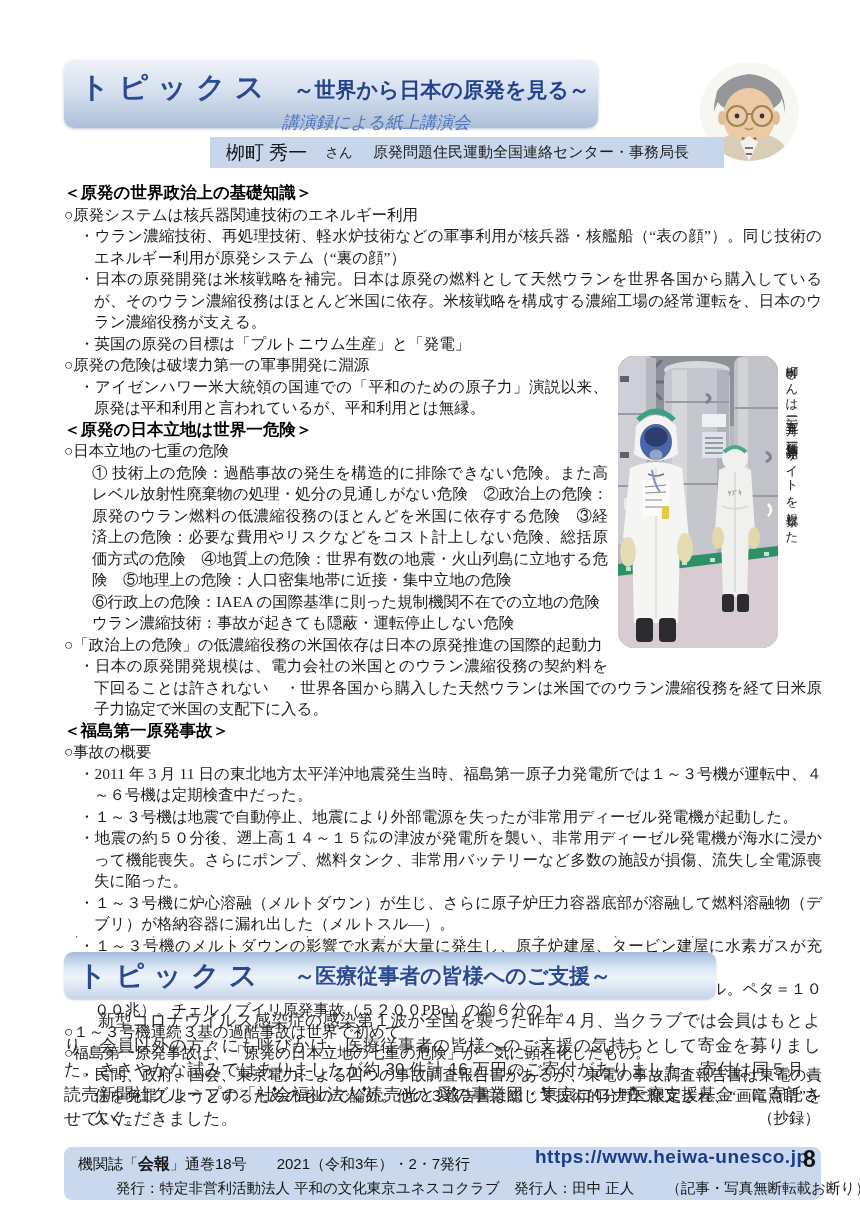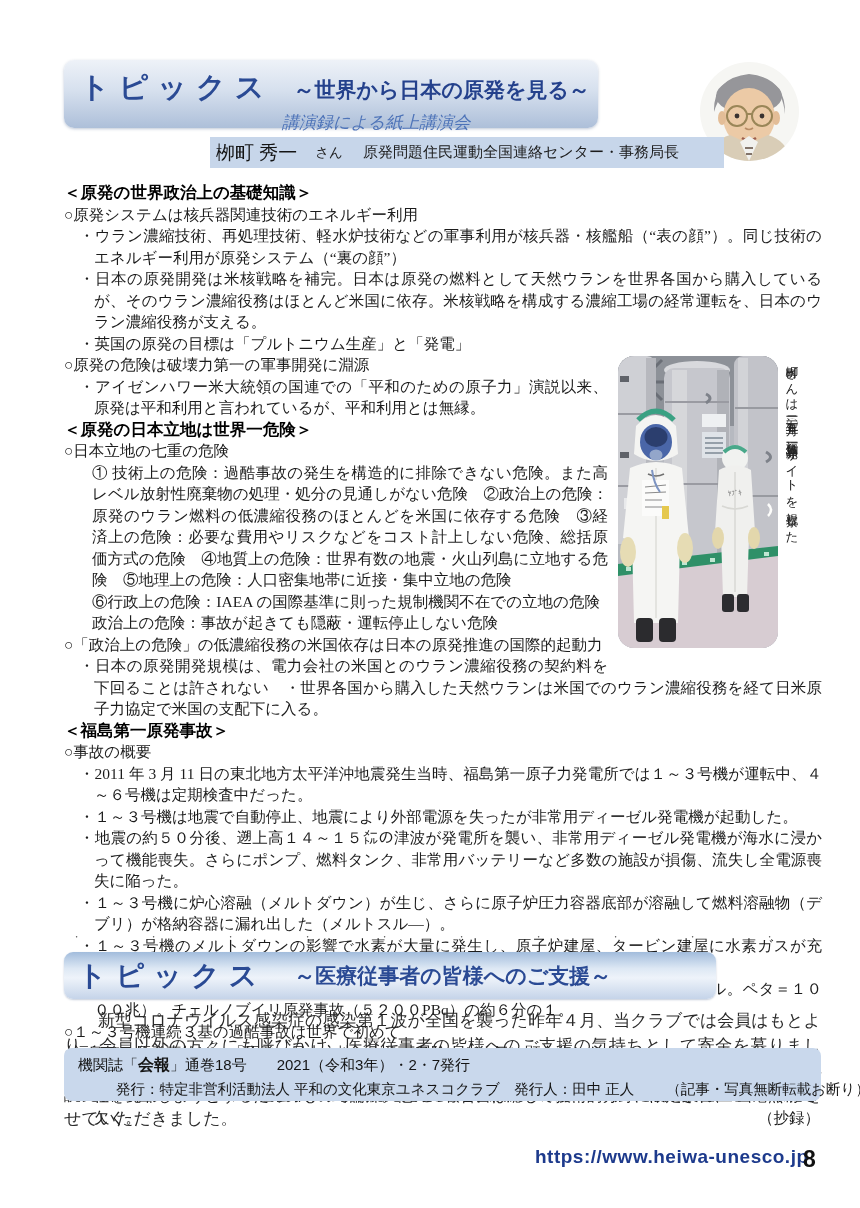--- a/index.html
+++ b/index.html
@@ -14,21 +14,21 @@
     background:linear-gradient(180deg,#eef2f8 0%,#d6e0ee 45%,#adbfd9 100%);
     box-shadow:0 1px 3px rgba(110,130,165,.45);
   }
   .banner1 .row1{display:flex;align-items:baseline;gap:20px;padding:8px 0 0 16px;}
   .topics1{font-size:29px;font-weight:bold;color:#2a4a94;letter-spacing:9px;white-space:nowrap;}
   .title1{font-size:21px;font-weight:bold;color:#24418c;white-space:nowrap;}
   .subtitle1{font-size:17px;color:#4d73b8;margin:3px 0 0 218px;white-space:nowrap;font-style:italic;}
   .headshot{position:absolute;left:700px;top:62px;width:99px;height:99px;}
   .namebar{
     position:absolute;left:210px;top:137px;width:514px;height:31px;
-    background:#c7d6ea;display:flex;align-items:center;padding-left:6px;box-sizing:border-box;
+    background:#c7d6ea;display:flex;align-items:center;padding-left:16px;box-sizing:border-box;
   }
   .spk-name{font-size:19px;color:#141414;white-space:nowrap;}
   .spk-suffix{font-size:13.5px;margin-left:18px;white-space:nowrap;}
   .spk-role{font-size:15px;margin-left:20px;white-space:nowrap;}
 
   
   .article1{
     position:absolute;left:64px;top:182px;width:758px;
     font-family:"Liberation Serif",serif;font-size:15.5px;line-height:21.5px;color:#1c1c1c;
     text-align:justify;
@@ -60,21 +60,21 @@
   }
   .topics2{font-size:28px;font-weight:bold;color:#2a4a94;letter-spacing:9px;white-space:nowrap;}
   .title2{font-size:21px;font-weight:bold;color:#2a4a94;white-space:nowrap;}
   .article2{
     position:absolute;left:64px;top:1009px;width:757px;
     font-size:17px;line-height:24.5px;color:#2a2a2a;text-indent:2em;text-align:justify;
   }
 
   
   .footerbar{
-    position:absolute;left:64px;top:1048px;width:757px;height:53px;background:#c9d8ec;border-radius:8px;
+    position:absolute;left:64px;top:1147px;width:757px;height:53px;background:#c9d8ec;border-radius:8px;
     padding:7px 14px 0 14px;box-sizing:border-box;font-size:15px;color:#141414;
   }
   .f1{white-space:nowrap;}
   .f1 .bold{font-weight:bold;font-size:16px;}
   .f2{display:flex;justify-content:space-between;padding-left:38px;margin-top:4px;font-size:14.5px;white-space:nowrap;gap:32px;}
   .urlline{
     position:absolute;left:535px;top:1146px;width:260px;text-align:center;
     font-weight:bold;font-size:19px;color:#1d3a8c;letter-spacing:.5px;white-space:nowrap;
   }
   .pagenum{position:absolute;left:803px;top:1146px;font-size:23px;font-weight:bold;color:#111;}
@@ -227,21 +227,21 @@
       </svg>
     </span>
     <span class="photo-caption">栁町さんは二〇一五年五月、福島第一原発サイトを視察した</span>
   </span>
 <div class="ln b1"><span>○原発の危険は破壊力第一の軍事開発に淵源</span></div>
     <div class="ln b2"><span>・アイゼンハワー米大統領の国連での「平和のための原子力」演説以来、原発は平和利用と言われているが、平和利用とは無縁。</span></div>
     <div class="ln h"><span>＜原発の日本立地は世界一危険＞</span></div>
     <div class="ln b1"><span>○日本立地の七重の危険</span></div>
     <div class="ln b3"><span>① 技術上の危険：過酷事故の発生を構造的に排除できない危険。また高レベル放射性廃棄物の処理・処分の見通しがない危険　②政治上の危険：原発のウラン燃料の低濃縮役務のほとんどを米国に依存する危険　③経済上の危険：必要な費用やリスクなどをコスト計上しない危険、総括原価方式の危険　④地質上の危険：世界有数の地震・火山列島に立地する危険　⑤地理上の危険：人口密集地帯に近接・集中立地の危険</span></div>
     <div class="ln b3"><span>⑥行政上の危険：IAEA の国際基準に則った規制機関不在での立地の危険</span></div>
-    <div class="ln b3"><span>政治上の危険：事故が起きても隠蔽・運転停止しない危険</span></div>
+    <div class="ln b3"><span>ウラン濃縮技術：事故が起きても隠蔽・運転停止しない危険</span></div>
     <div class="ln b1"><span>○「政治上の危険」の低濃縮役務の米国依存は日本の原発推進の国際的起動力</span></div>
     <div class="ln b2"><span>・日本の原発開発規模は、電力会社の米国とのウラン濃縮役務の契約料を下回ることは許されない　・世界各国から購入した天然ウランは米国でのウラン濃縮役務を経て日米原子力協定で米国の支配下に入る。</span></div>
     <div class="ln h"><span>＜福島第一原発事故＞</span></div>
     <div class="ln b1"><span>○事故の概要</span></div>
     <div class="ln b2"><span>・2011 年 3 月 11 日の東北地方太平洋沖地震発生当時、福島第一原子力発電所では１～３号機が運転中、４～６号機は定期検査中だった。</span></div>
     <div class="ln b2"><span>・１～３号機は地震で自動停止、地震により外部電源を失ったが非常用ディーゼル発電機が起動した。</span></div>
     <div class="ln b2"><span>・地震の約５０分後、遡上高１４～１５㍍の津波が発電所を襲い、非常用ディーゼル発電機が海水に浸かって機能喪失。さらにポンプ、燃料タンク、非常用バッテリーなど多数の施設が損傷、流失し全電源喪失に陥った。</span></div>
     <div class="ln b2"><span>・１～３号機に炉心溶融（メルトダウン）が生じ、さらに原子炉圧力容器底部が溶融して燃料溶融物（デブリ）が格納容器に漏れ出した（メルトスル―）。</span></div>
     <div class="ln b2"><span>・１～３号機のメルトダウンの影響で水素が大量に発生し、原子炉建屋、タービン建屋に水素ガスが充満、１，３，４号機が水素爆発した</span></div>
     <div class="ln b2"><span>・大量の放射能が大気中に放出された。放出総量は９００PBq（東電試算）（ペタベクレル。ペタ＝１０００兆）。チェルノブイリ原発事故（５２００PBq）の約６分の１。</span></div>

